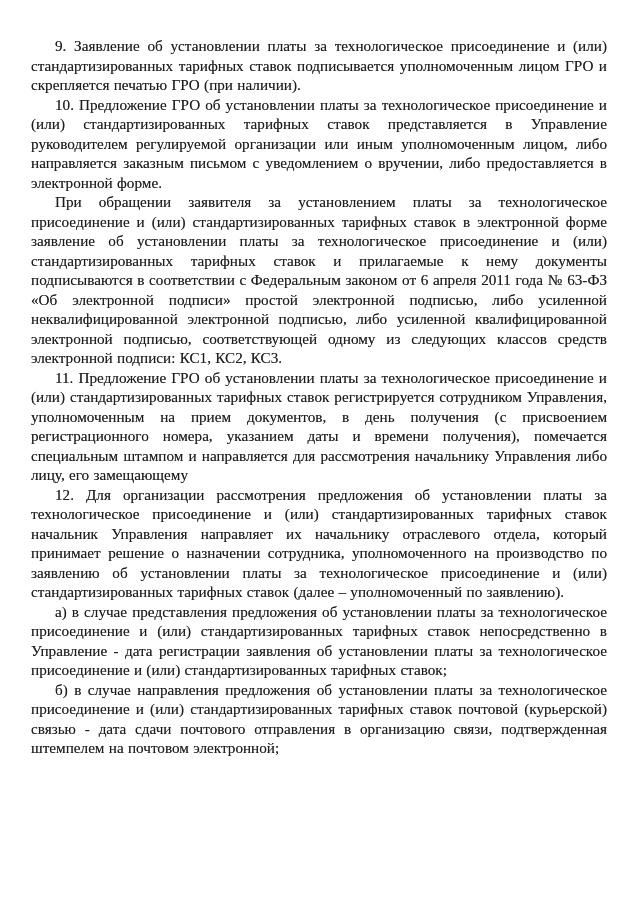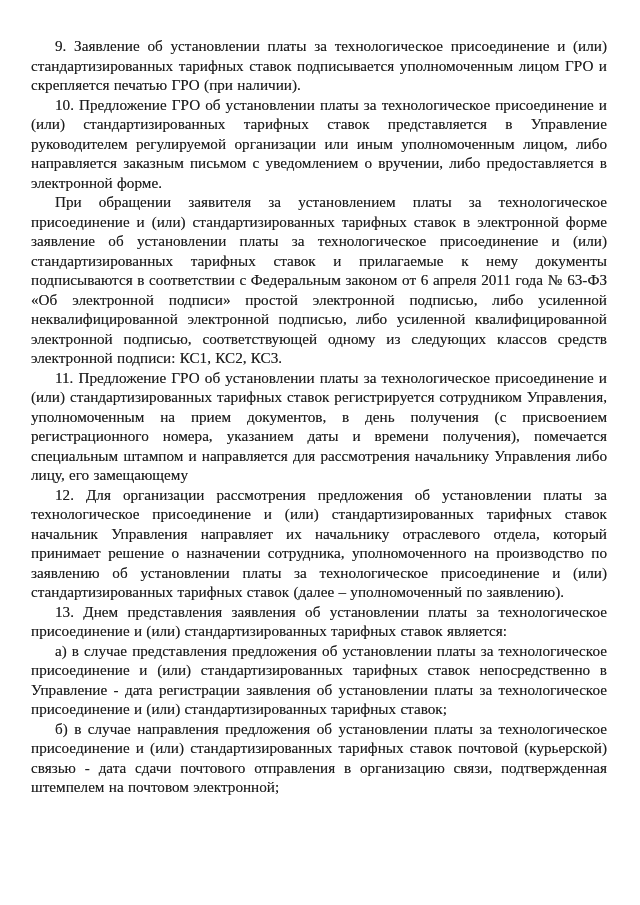--- a/index.html
+++ b/index.html
@@ -31,16 +31,15 @@
 </style>
 </head>
 <body>
 
 <div class="page">
   <p>9. Заявление об установлении платы за технологическое присоединение и (или) стандартизированных тарифных ставок подписывается уполномоченным лицом ГРО и скрепляется печатью ГРО (при наличии).</p>
   <p>10. Предложение ГРО об установлении платы за технологическое присоединение и (или) стандартизированных тарифных ставок представляется в Управление руководителем регулируемой организации или иным уполномоченным лицом, либо направляется заказным письмом с уведомлением о вручении, либо предоставляется в электронной форме.</p>
   <p>При обращении заявителя за установлением платы за технологическое присоединение и (или) стандартизированных тарифных ставок в электронной форме заявление об установлении платы за технологическое присоединение и (или) стандартизированных тарифных ставок и прилагаемые к нему документы подписываются в соответствии с Федеральным законом от 6 апреля 2011 года № 63-ФЗ «Об электронной подписи» простой электронной подписью, либо усиленной неквалифицированной электронной подписью, либо усиленной квалифицированной электронной подписью, соответствующей одному из следующих классов средств электронной подписи: КС1, КС2, КС3.</p>
   <p>11. Предложение ГРО об установлении платы за технологическое присоединение и (или) стандартизированных тарифных ставок регистрируется сотрудником Управления, уполномоченным на прием документов, в день получения (с присвоением регистрационного номера, указанием даты и времени получения), помечается специальным штампом и направляется для рассмотрения начальнику Управления либо лицу, его замещающему</p>
   <p>12. Для организации рассмотрения предложения об установлении платы за технологическое присоединение и (или) стандартизированных тарифных ставок начальник Управления направляет их начальнику отраслевого отдела, который принимает решение о назначении сотрудника, уполномоченного на производство по заявлению об установлении платы за технологическое присоединение и (или) стандартизированных тарифных ставок (далее – уполномоченный по заявлению).</p>
-  <p>13. Днем представления заявления об установлении платы за технологическое присоединение и (или) стандартизированных тарифных ставок является:</p>
   <p>а) в случае представления предложения об установлении платы за технологическое присоединение и (или) стандартизированных тарифных ставок непосредственно в Управление - дата регистрации заявления об установлении платы за технологическое присоединение и (или) стандартизированных тарифных ставок;</p>
   <p>б) в случае направления предложения об установлении платы за технологическое присоединение и (или) стандартизированных тарифных ставок почтовой (курьерской) связью - дата сдачи почтового отправления в организацию связи, подтвержденная штемпелем на почтовом электронной;</p>
 </div>
 
 </body></html>

